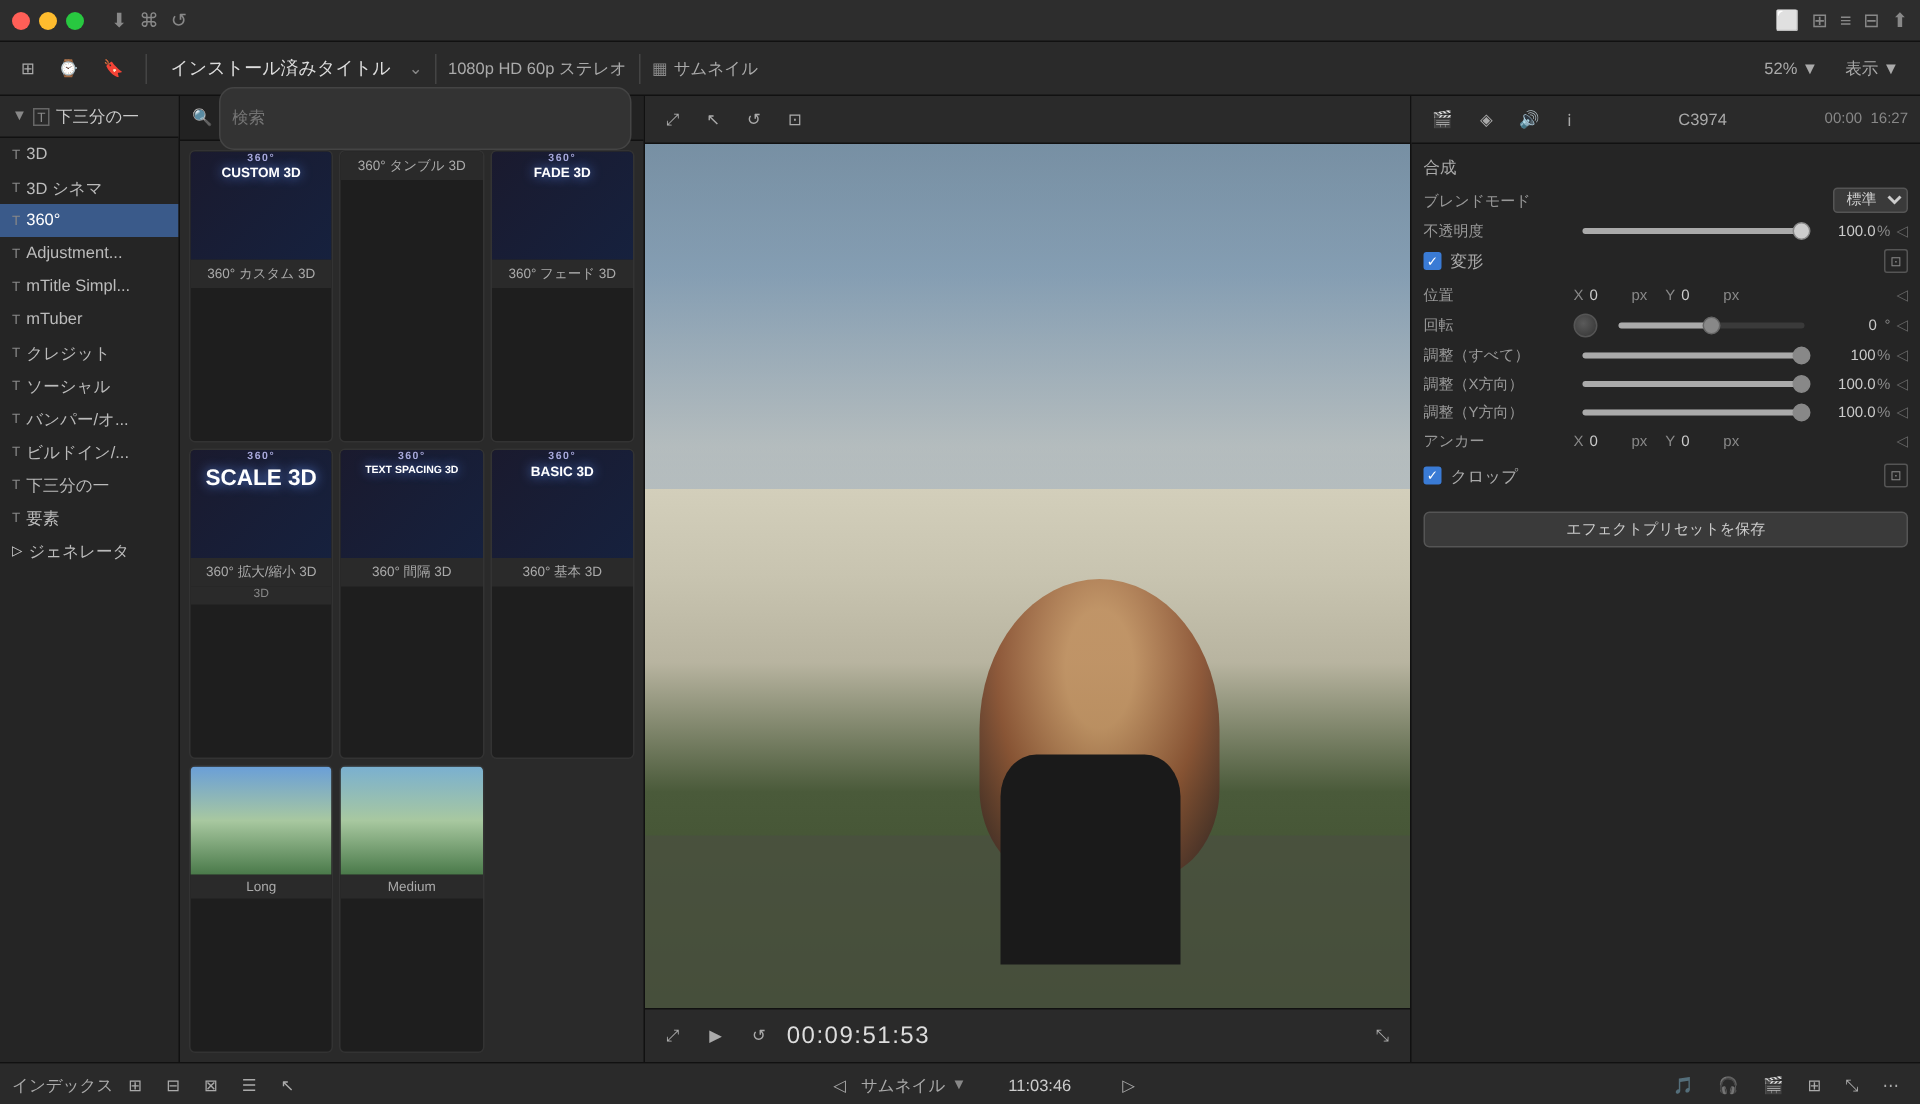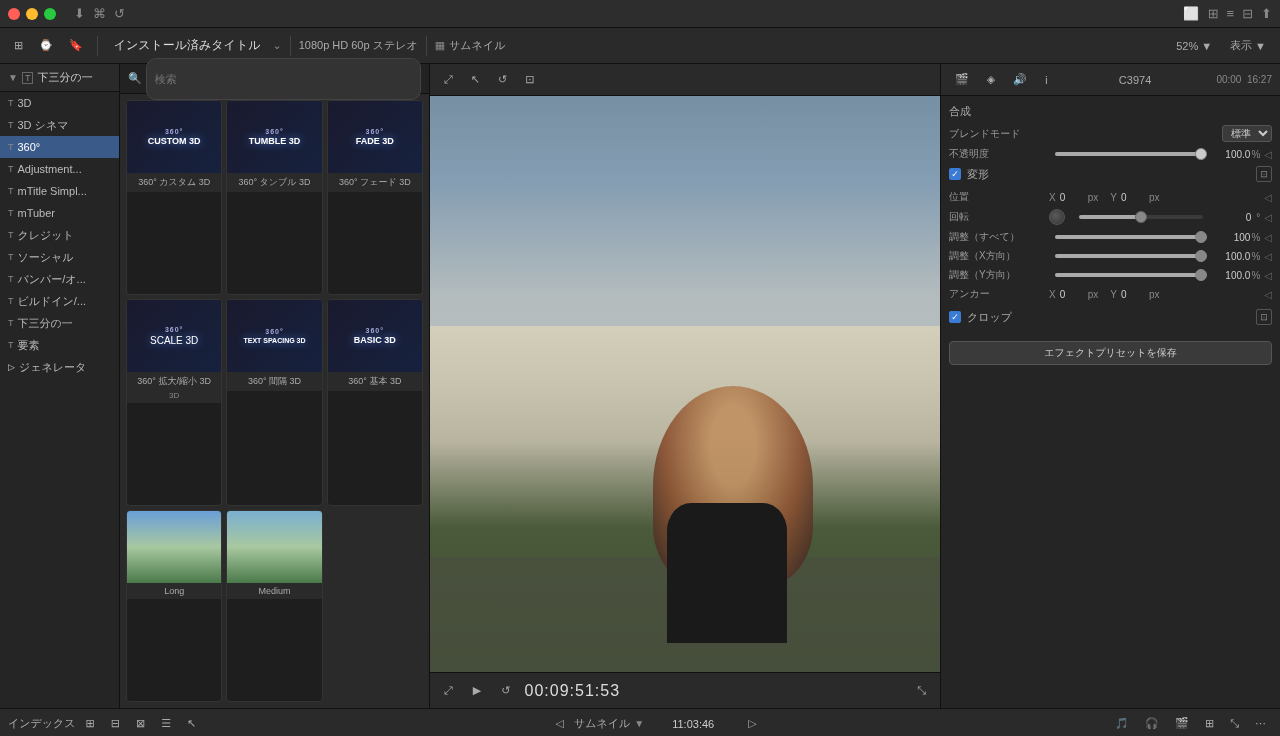--- a/index.html
+++ b/index.html
@@ -132,21 +132,21 @@
     .title-card {
       background: #1e1e1e;
       border-radius: 4px;
       overflow: hidden;
       cursor: pointer;
       border: 1px solid #333;
     }
     .title-thumb {
       height: 72px;
       display: flex;
-      align-items: center;
+      align-items: flex-start;
       justify-content: center;
       font-size: 9px;
       font-weight: bold;
       text-align: center;
       position: relative;
       overflow: hidden;
     }
     .title-thumb-dark {
       background: linear-gradient(135deg, #1a1a2e, #16213e);
       color: #fff;
@@ -481,45 +481,39 @@
         <div class="title-thumb title-thumb-dark">
           <div style="text-align:center;line-height:1.3;">
             <div style="font-size:7px;color:#aad;letter-spacing:1px;">360°</div>
             <div style="font-size:9px;font-weight:bold;color:#fff;text-shadow:0 0 8px rgba(100,150,255,0.9);">CUSTOM 3D</div>
           </div>
         </div>
         <div class="title-label">360° カスタム 3D</div>
       </div>
 
       <div class="title-card">
-        <div class="title-thumb title-thumb-dark">
-          <div style="text-align:center;line-height:1.3;">
-            <div style="font-size:7px;color:#aad;letter-spacing:1px;">360°</div>
-            <div style="font-size:9px;font-weight:bold;color:#fff;text-shadow:0 0 8px rgba(100,150,255,0.9);">TUMBLE 3D</div>
-          </div>
-        </div>
         <div class="title-label">360° タンブル 3D</div>
       </div>
 
       <div class="title-card">
         <div class="title-thumb title-thumb-dark">
           <div style="text-align:center;line-height:1.3;">
             <div style="font-size:7px;color:#aad;letter-spacing:1px;">360°</div>
             <div style="font-size:9px;font-weight:bold;color:#fff;text-shadow:0 0 8px rgba(100,150,255,0.9);">FADE 3D</div>
           </div>
         </div>
         <div class="title-label">360° フェード 3D</div>
       </div>
 
 
       <div class="title-card">
         <div class="title-thumb title-thumb-dark">
           <div style="text-align:center;line-height:1.3;">
             <div style="font-size:7px;color:#aad;letter-spacing:1px;">360°</div>
-            <div style="font-size:10px;font-weight:normal;color:#fff;text-shadow:0 0 8px rgba(100,150,255,0.9);">SCALE 3D</div>
+            <div style="font-size:15px;font-weight:bold;color:#fff;text-shadow:0 0 8px rgba(100,150,255,0.9);">SCALE 3D</div>
           </div>
         </div>
         <div class="title-label">360° 拡大/縮小 3D</div>
         <div class="title-sublabel">3D</div>
       </div>
 
       <div class="title-card">
         <div class="title-thumb title-thumb-dark">
           <div style="text-align:center;line-height:1.3;">
             <div style="font-size:7px;color:#aad;letter-spacing:1px;">360°</div>

